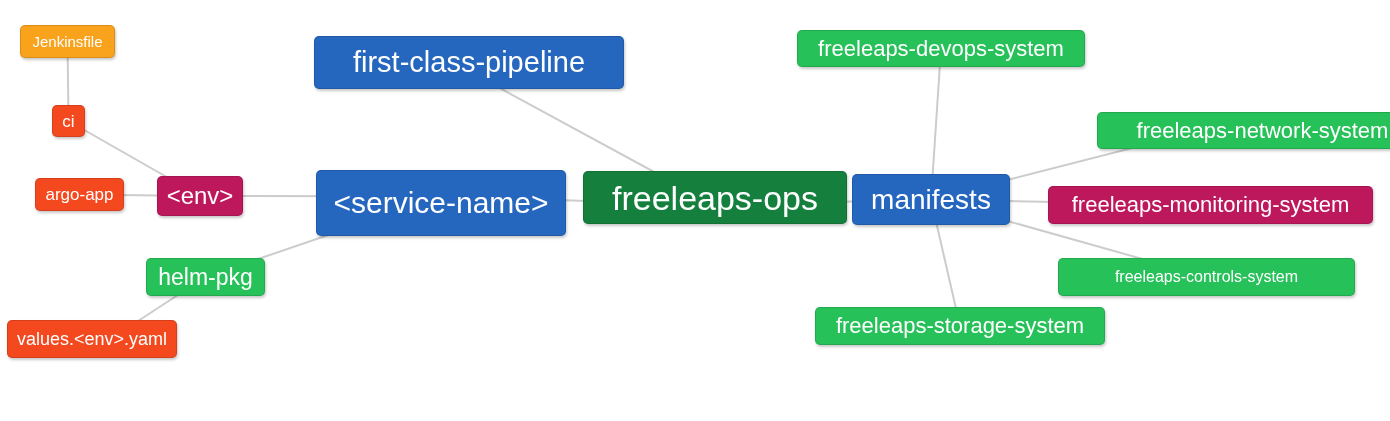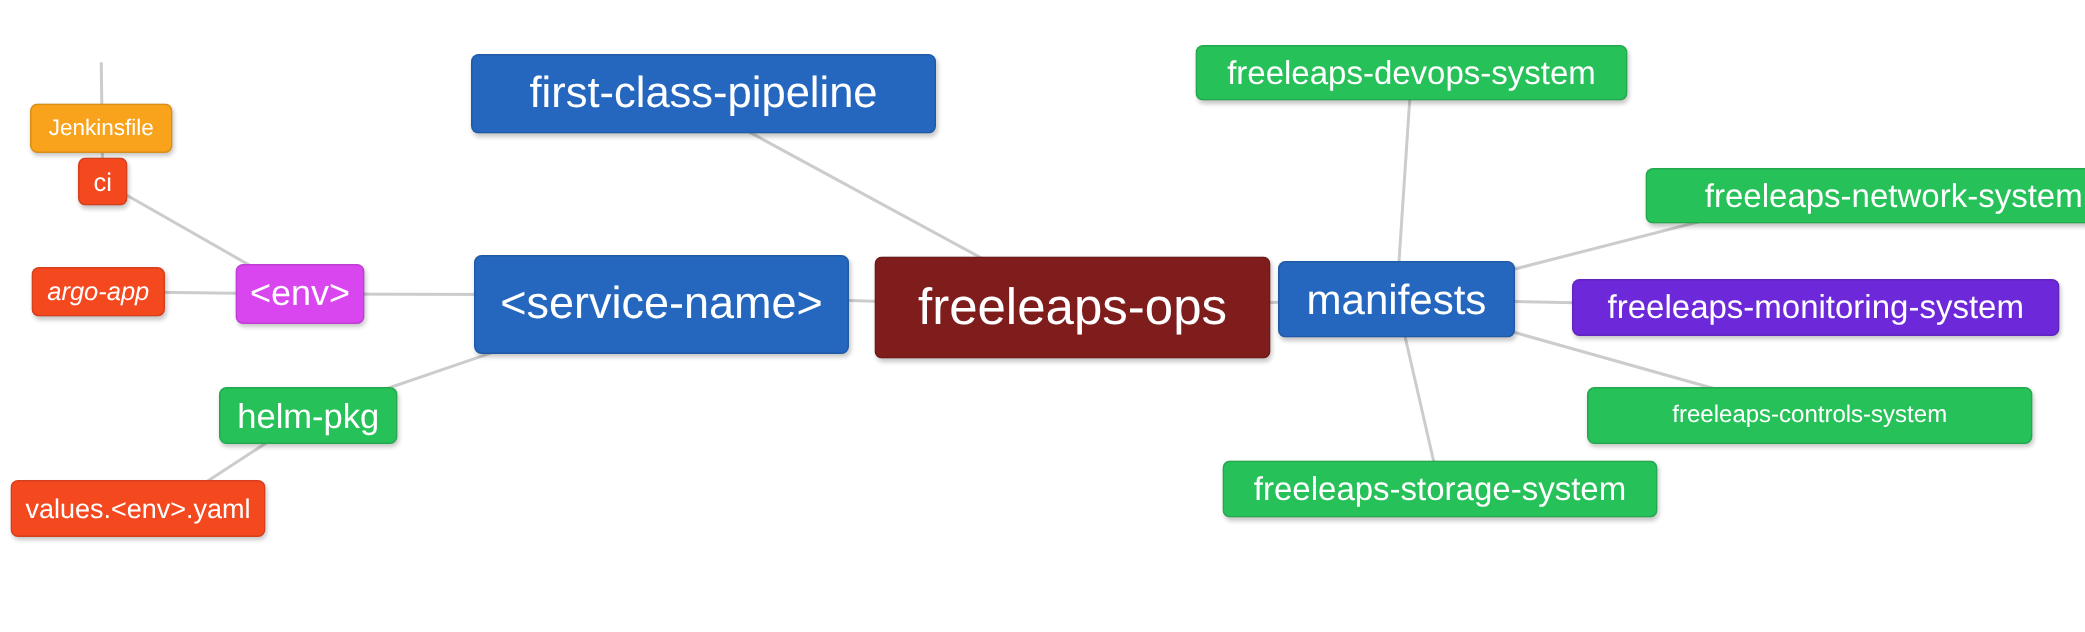--- a/index.html
+++ b/index.html
@@ -60,29 +60,29 @@
       <line x1="452.5" y1="62.5" x2="715" y2="205" stroke="#CCCCCC" stroke-width="2"></line>
       <line x1="441" y1="196.5" x2="715" y2="205" stroke="#CCCCCC" stroke-width="2"></line>
       <line x1="715" y1="205" x2="931" y2="199.5" stroke="#CCCCCC" stroke-width="2"></line>
       <line x1="931" y1="199.5" x2="941" y2="48.5" stroke="#CCCCCC" stroke-width="2"></line>
       <line x1="931" y1="199.5" x2="1200.5" y2="130.5" stroke="#CCCCCC" stroke-width="2"></line>
       <line x1="931" y1="199.5" x2="1210.5" y2="205" stroke="#CCCCCC" stroke-width="2"></line>
       <line x1="931" y1="199.5" x2="1206.5" y2="277" stroke="#CCCCCC" stroke-width="2"></line>
       <line x1="931" y1="199.5" x2="960" y2="326" stroke="#CCCCCC" stroke-width="2"></line>
     </svg>
   <div id="node-layer">
-      <div class="node" style="left: 20px; top: 25px; width: 95px; height: 33px; font-size: 15px; background: rgb(249, 162, 27); margin-top: 44px;">Jenkinsfile</div>
+      <div class="node" style="left: 20px; top: 25px; width: 95px; height: 33px; font-size: 15px; background: rgb(249, 162, 27);">Jenkinsfile</div>
       <div class="node" style="left: 52px; top: 105px; width: 33px; height: 32px; font-size: 17px; background: rgb(244, 72, 31);">ci</div>
-      <div class="node" style="left: 21px; top: 178px; width: 89px; height: 33px; font-size: 17px; background: rgb(244, 72, 31); font-style: italic;">argo-app</div>
-      <div class="node" style="left: 157px; top: 176px; width: 86px; height: 40px; font-size: 24px; background: #d946ef;">&lt;env&gt;</div>
+      <div class="node" style="left: 35px; top: 178px; width: 89px; height: 33px; font-size: 17px; background: rgb(244, 72, 31);">argo-app</div>
+      <div class="node" style="left: 157px; top: 176px; width: 86px; height: 40px; font-size: 24px; background: #be185d;">&lt;env&gt;</div>
       <div class="node" style="left: 146px; top: 258px; width: 119px; height: 38px; font-size: 23px; background: rgb(39, 193, 89);">helm-pkg</div>
       <div class="node" style="left: 7px; top: 320px; width: 170px; height: 38px; font-size: 18px; background: rgb(244, 72, 31);">values.&lt;env&gt;.yaml</div>
       <div class="node" style="left: 314px; top: 36px; width: 310px; height: 53px; font-size: 29px; background: rgb(37, 102, 190);">first-class-pipeline</div>
       <div class="node" style="left: 316px; top: 170px; width: 250px; height: 66px; font-size: 30px; background: rgb(37, 102, 190);">&lt;service-name&gt;</div>
-      <div class="node" style="left: 583px; top: 171px; width: 264px; height: 68px; font-size: 34px; background: #7f1d1d;">freeleaps-ops</div>
+      <div class="node" style="left: 583px; top: 171px; width: 264px; height: 53px; font-size: 34px; background: #15803d;">freeleaps-ops</div>
       <div class="node" style="left: 797px; top: 30px; width: 288px; height: 37px; font-size: 22px; background: rgb(39, 193, 89);">freeleaps-devops-system</div>
       <div class="node" style="left: 852px; top: 174px; width: 158px; height: 51px; font-size: 28px; background: rgb(37, 102, 190);">manifests</div>
       <div class="node" style="left: 1053px; top: 112px; width: 331px; height: 37px; font-size: 22px; background: rgb(39, 193, 89); margin-left: 44px;">freeleaps-network-system</div>
-      <div class="node" style="left: 1048px; top: 186px; width: 325px; height: 38px; font-size: 22px; background: #6d28d9;">freeleaps-monitoring-system</div>
+      <div class="node" style="left: 1048px; top: 186px; width: 325px; height: 38px; font-size: 22px; background: #be185d;">freeleaps-monitoring-system</div>
       <div class="node" style="left: 1058px; top: 258px; width: 297px; height: 38px; font-size: 16px; background: rgb(39, 193, 89);">freeleaps-controls-system</div>
       <div class="node" style="left: 815px; top: 307px; width: 290px; height: 38px; font-size: 22px; background: rgb(39, 193, 89);">freeleaps-storage-system</div>
     </div>
 </div>
 
 </body></html>

